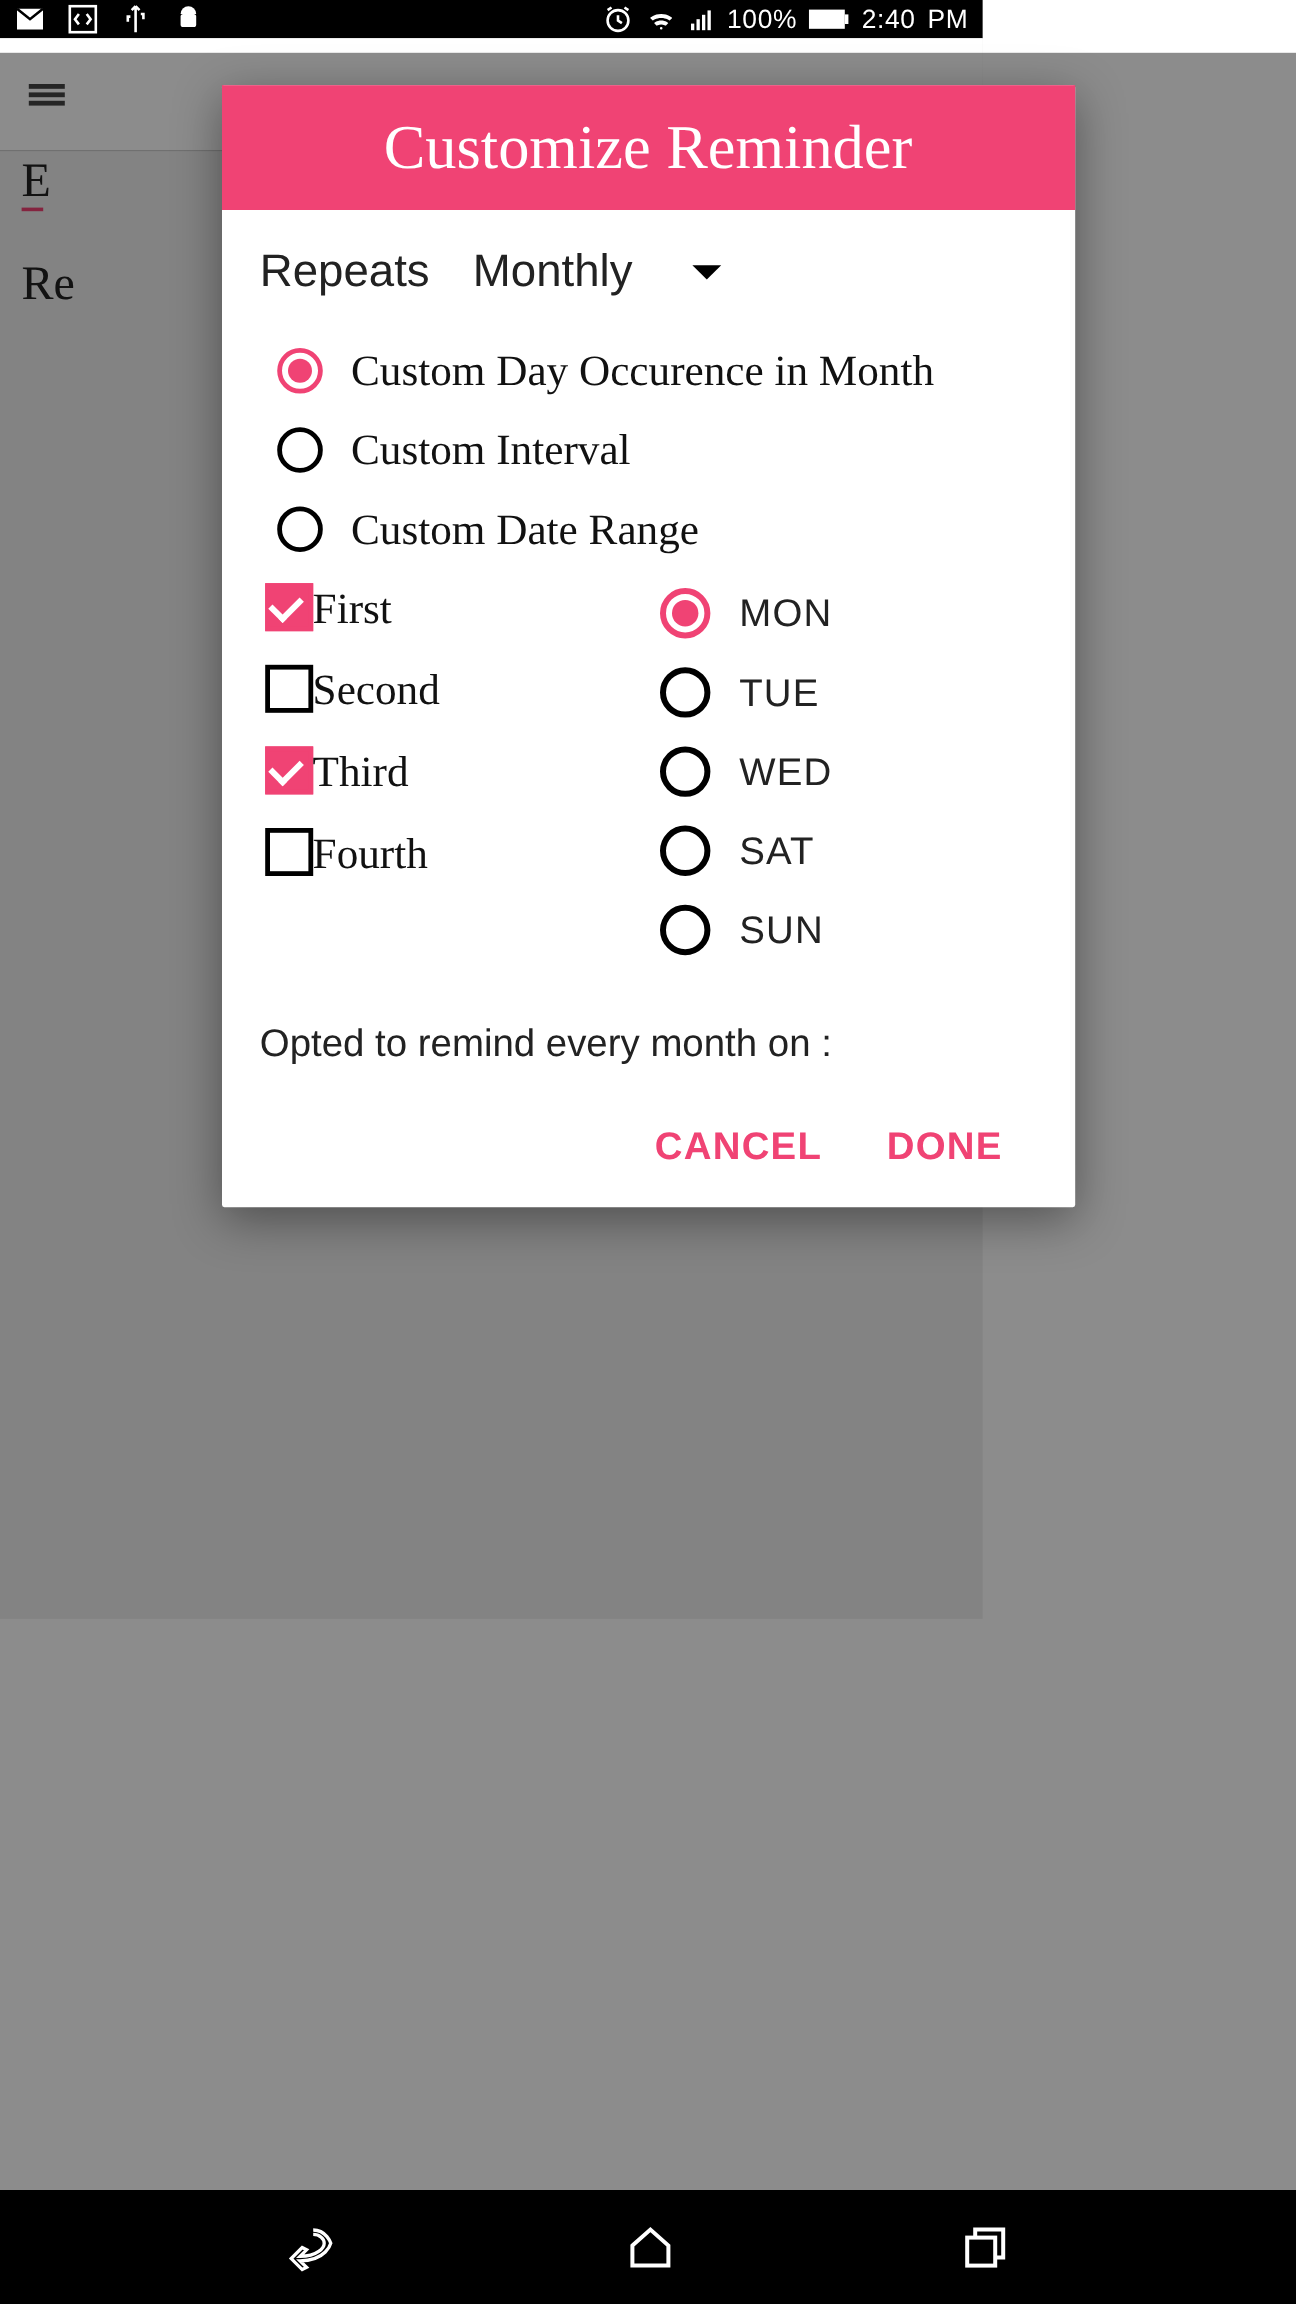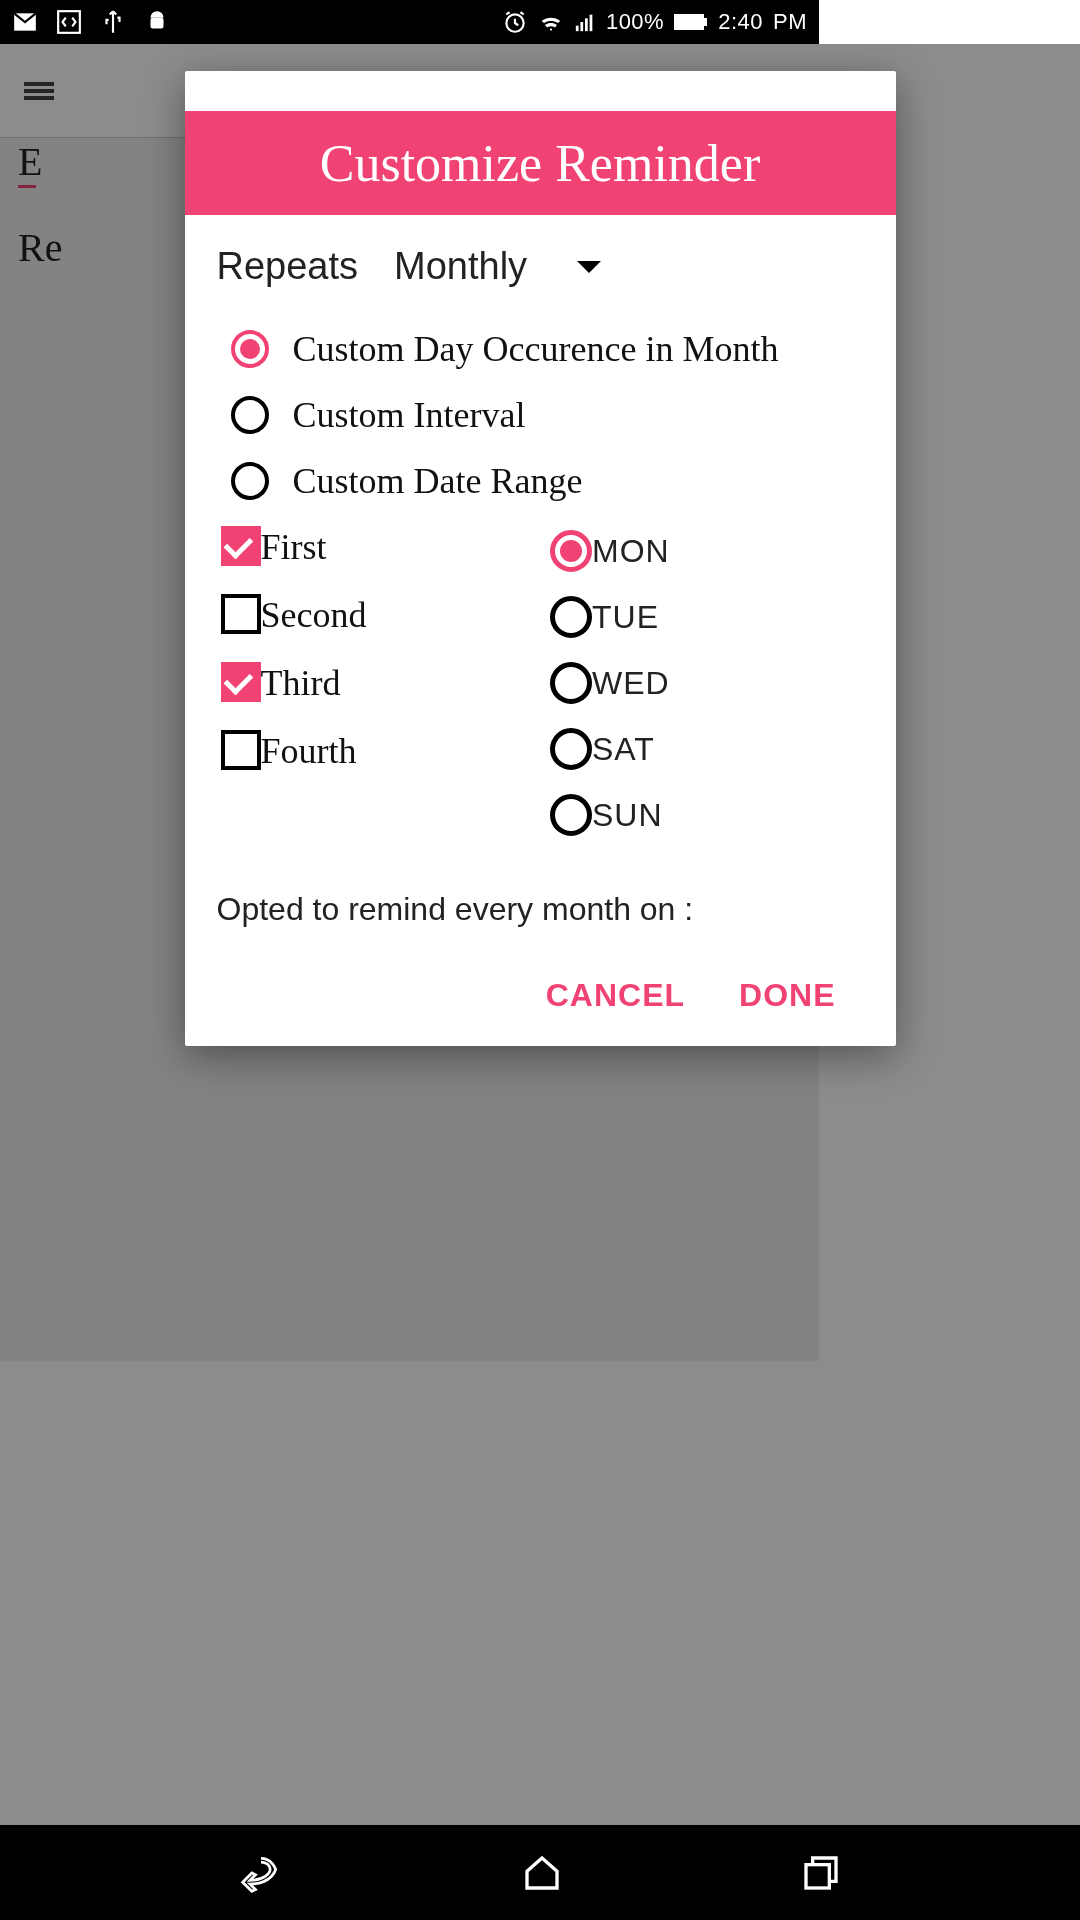--- a/index.html
+++ b/index.html
@@ -1,49 +1,49 @@
 <!DOCTYPE html>
 <html><head>
 <meta charset="utf-8">
 <style>
   * { box-sizing: border-box; margin: 0; padding: 0; }
   html, body { width: 819px; height: 1456px; overflow: hidden; font-family: Georgia, 'Times New Roman', serif; }
-  .status-bar { width: 100%; height: 44px; background: #000; color: #fff; display: flex; align-items: center; padding: 0 12px; font-family: Arial, sans-serif; }
+  .status-bar { width: 100%; height: 32px; background: #000; color: #fff; display: flex; align-items: center; padding: 0 12px; font-family: Arial, sans-serif; }
   .status-left { display: flex; align-items: center; gap: 18px; }
   .status-right { margin-left: auto; display: flex; align-items: center; gap: 10px; }
   .status-icon-svg { width: 26px; height: 26px; fill: #fff; }
   .status-text { font-size: 22px; font-weight: 500; letter-spacing: 0.5px; }
   .app-bg { width: 100%; height: calc(100% - 44px - 95px); background: #eee; position: relative; }
   .app-header { width: 100%; height: 94px; background: #fff; border-bottom: 1px solid #ccc; display: flex; align-items: center; padding-left: 24px; }
   .hamburger-line { width: 30px; height: 4px; background: #444; margin: 3px 0; }
   .nav-bar { position: absolute; bottom: 0; width: 100%; height: 95px; background: #000; display: flex; align-items: center; justify-content: space-around; padding: 0 120px; }
   .overlay { position: absolute; top: 44px; left: 0; width: 100%; height: calc(100% - 44px - 95px); background: rgba(0,0,0,0.45); display: flex; align-items: flex-start; justify-content: center; padding-top: 27px; }
   .dialog { width: 711px; background: #fff; border-radius: 2px; box-shadow: 0 10px 40px rgba(0,0,0,0.4); display: flex; flex-direction: column; }
-  .dialog-header { width: 100%; height: 104px; background: #f04374; color: #fff; display: flex; align-items: center; justify-content: center; font-size: 52px; font-family: Georgia, serif; margin-top: 40px; }
+  .dialog-header { width: 100%; height: 104px; background: #f04374; color: #fff; display: flex; align-items: center; justify-content: center; font-size: 52px; font-family: Georgia, serif; }
   .dialog-body { padding: 30px 32px 18px 32px; }
   .repeats-row { display: flex; align-items: center; gap: 36px; font-size: 38px; font-family: Arial, sans-serif; color: #222; margin-bottom: 40px; }
   .dropdown { display: flex; align-items: center; gap: 50px; }
   .dropdown-arrow { width: 0; height: 0; border-left: 12px solid transparent; border-right: 12px solid transparent; border-top: 12px solid #000; }
   .radio-row { display: flex; align-items: center; gap: 24px; margin-bottom: 24px; padding-left: 14px; }
   .radio { width: 38px; height: 38px; border: 4px solid #000; border-radius: 50%; display: flex; align-items: center; justify-content: center; flex-shrink: 0; }
   .radio.checked { border-color: #f04374; }
   .radio.checked::after { content: ''; width: 20px; height: 20px; background: #f04374; border-radius: 50%; }
   .radio-big { width: 42px; height: 42px; border: 5px solid #000; border-radius: 50%; display: flex; align-items: center; justify-content: center; flex-shrink: 0; }
   .radio-big.checked { border-color: #f04374; }
   .radio-big.checked::after { content: ''; width: 22px; height: 22px; background: #f04374; border-radius: 50%; }
   .radio-label { font-size: 36px; font-family: Georgia, serif; color: #111; }
   .columns { display: flex; gap: 20px; margin-top: 20px; }
   .col-left { flex: 1; }
   .col-right { flex: 1; padding-top: 4px; }
   .check-row { display: flex; margin-bottom: 26px; padding-left: 4px; }
   .checkbox { width: 40px; height: 40px; border: 4px solid #000; flex-shrink: 0; display: flex; align-items: center; justify-content: center; }
   .checkbox.checked { background: #f04374; border-color: #f04374; }
   .checkbox.checked::after { content: ''; width: 20px; height: 12px; border-left: 5px solid #fff; border-bottom: 5px solid #fff; transform: rotate(-45deg) translateY(-3px); }
   .check-label { font-size: 36px; font-family: Georgia, serif; color: #111; }
-  .day-row { display: flex; align-items: center; margin-bottom: 24px; }
+  .day-row { display: flex; align-items: center; gap: 24px; margin-bottom: 24px; }
   .day-label { font-size: 32px; font-family: Arial, sans-serif; color: #222; letter-spacing: 1px; }
   .summary { font-size: 32px; font-family: Arial, sans-serif; color: #222; line-height: 1.35; margin-top: 28px; }
   .dialog-actions { display: flex; justify-content: flex-end; gap: 54px; padding: 28px 60px 32px 0; }
   .action-btn { font-size: 32px; font-family: Arial, sans-serif; font-weight: bold; color: #f04374; letter-spacing: 1px; cursor: pointer; background: none; border: none; }
   .bg-content { position: absolute; top: 94px; left: 18px; font-size: 40px; font-family: Georgia, serif; color: #222; }
   .bg-content div { margin-bottom: 28px; }
 </style>
 </head>
 <body>
 

